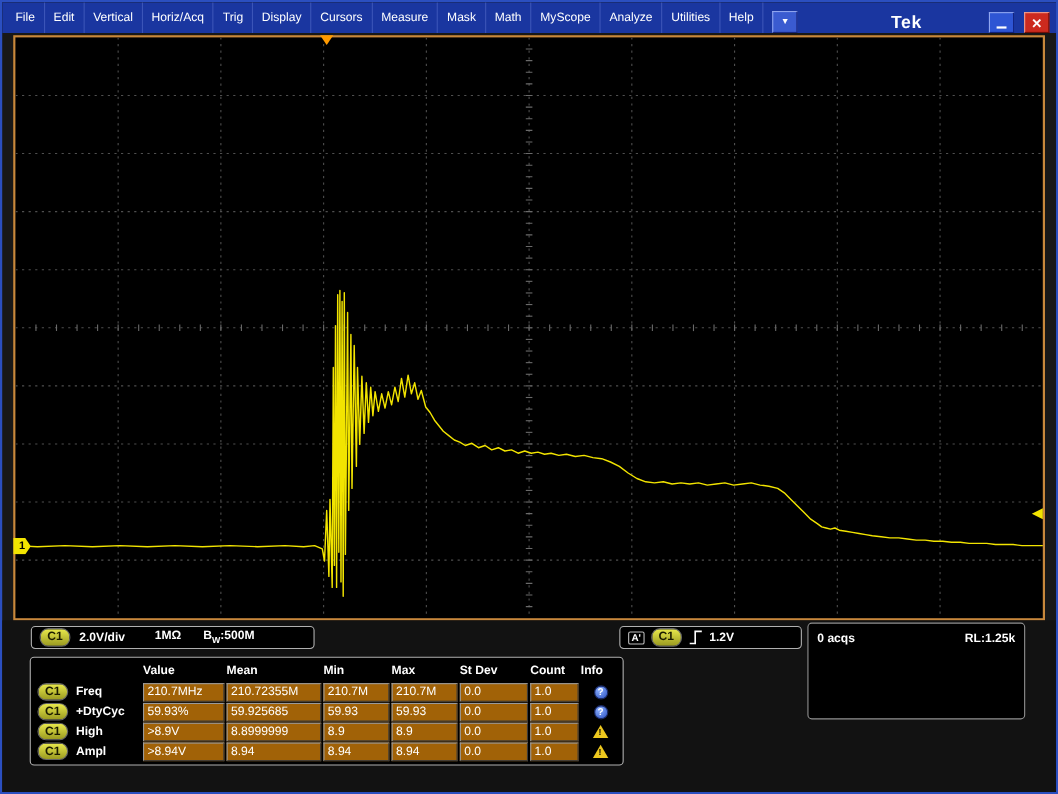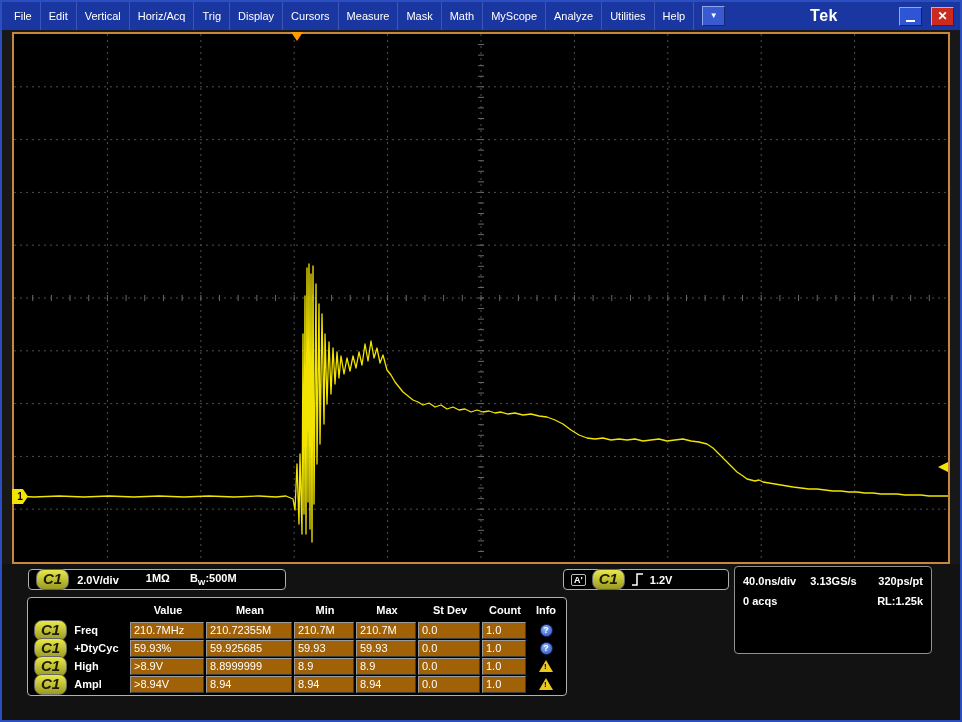--- a/index.html
+++ b/index.html
@@ -6,21 +6,21 @@
   body { background:#000; font-family:"Liberation Sans", sans-serif; }
 
   .window{
     width:962px;height:722px;position:relative;overflow:hidden;
     background:#181818;border:2px solid #2b4fc0;
   }
 
   
   .menubar{
     height:28px;background:var(--color-menu_bar,#1a36a0);
-    display:flex;align-items:center;padding:0 4px;color:#fff;
+    display:flex;align-items:flex-end;padding:0 4px;color:#fff;
   }
   .menu-items{display:flex;height:100%;}
   .menu-item{
     font-size:11px;padding:0 8px;height:28px;line-height:28px;color:#fff;
     border-right:1px solid rgba(160,180,255,.25);cursor:default;white-space:nowrap;
   }
   .menu-drop{
     width:23px;height:20px;margin-left:8px;background:#3a5bd0;
     border:1px solid;border-color:#8ea4ee #16247a #16247a #8ea4ee;
     display:flex;align-items:center;justify-content:center;
@@ -63,22 +63,22 @@
   
   .bottom{position:absolute;left:0;top:562px;right:0;bottom:0;background:#121212;}
   .readout-bar{
     position:absolute;height:21px;border:1px solid #b0b0b0;border-radius:4px;background:#000;
     display:flex;align-items:center;gap:8px;padding:0 7px;color:#fff;font-size:11px;font-weight:bold;
   }
   .ch-bar{left:26px;top:5px;width:258px;}
   .trig-bar{left:561px;top:5px;width:166px;gap:6px;}
   .pill{
     background:linear-gradient(var(--color-channel_badge,#e8e84c),#9a9a20);
-    color:#1c1c00;font-weight:bold;font-size:15px;padding:1px 6px;border-radius:8px;
-    border:1px solid #666;line-height:1.1;font-style:italic;
+    color:#1c1c00;font-weight:bold;font-size:11px;padding:1px 6px;border-radius:8px;
+    border:1px solid #666;line-height:1.1;
   }
   .imp-group{display:flex;align-items:baseline;gap:20px;font-weight:bold;margin-left:19px;}
   .bw-sub{font-size:8px;vertical-align:sub;}
   .abox{border:1px solid #bbb;border-radius:2px;font-size:9px;padding:0 2px;font-weight:bold;}
   .slope-icon{display:block;}
 
   .horiz-panel{
     position:absolute;left:732px;top:2px;width:198px;height:88px;
     border:1px solid #909090;border-radius:4px;background:#000;
     padding:4px 8px;color:#fff;font-size:11px;font-weight:bold;
@@ -89,21 +89,21 @@
   .preview-txt{color:var(--color-preview_text,#f2d000);}
   .singleseq{margin-left:30px;}
 
   
   .meas-table{
     --cols:100px 76px 88px 62px 62px 64px 46px 36px;
     position:absolute;left:25px;top:33px;width:540px;
     border:1px solid #b0b0b0;border-radius:4px;background:#000;padding:2px 2px 3px 2px;
   }
   .thead{display:grid;grid-template-columns:var(--cols);height:20px;align-items:center;
-         color:#fff;font-weight:bold;font-size:11px;text-align:center;}
+         color:#fff;font-weight:bold;font-size:11px;}
   .trow{display:grid;grid-template-columns:var(--cols);height:18px;align-items:center;}
   .tname{display:flex;align-items:center;gap:7px;color:#fff;font-size:11px;font-weight:bold;padding-left:4px;}
   .tcell{
     border:1px solid;border-color:#9a9a9a #3a3a3a #3a3a3a #9a9a9a;background:#a16207;
     color:#fff;font-size:11px;height:17px;line-height:15px;padding:0 3px;margin-right:2px;
     overflow:hidden;white-space:nowrap;
   }
   .tinfo{display:flex;justify-content:center;align-items:center;}
   .help-icon{
     width:13px;height:13px;border-radius:50%;
@@ -297,27 +297,20 @@
       <span class="abox">A'</span>
       <span class="pill">C1</span>
       <svg class="slope-icon" width="13" height="15" viewBox="0 0 13 15">
         <path d="M1,13 H6 V2 H12" fill="none" stroke="#fff" stroke-width="1.5"></path>
       </svg>
       <span>1.2V</span>
     </div>
 
     <div class="horiz-panel">
       <div class="hp-row">
-        <span>40.0ns/div</span>
-        <span class="hp-gap"></span>
-        <span>3.13GS/s</span>
-        <span class="grow"></span>
-        <span>320ps/pt</span>
-      </div>
-      <div class="hp-row">
         <span>0 acqs</span>
         <span class="grow"></span>
         <span>RL:1.25k</span>
       </div>
     </div>
 
     <div class="meas-table">
       <div class="thead">
           <div></div>
           <div>Value</div>

